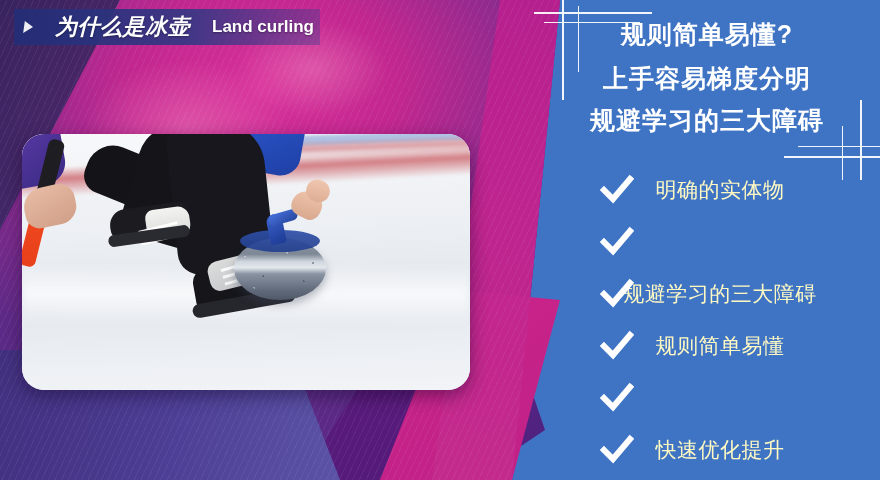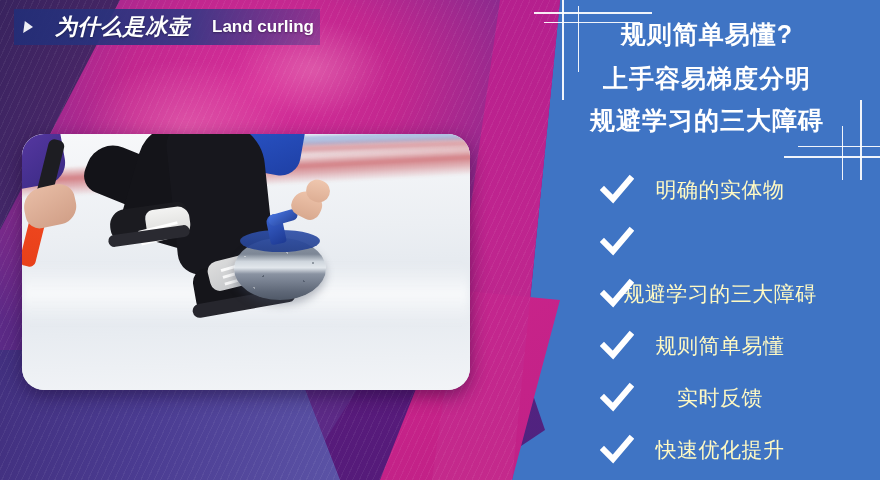--- a/index.html
+++ b/index.html
@@ -550,21 +550,20 @@
       <svg class="ck-icon" viewBox="0 0 34 34">
         <path d="M4 17 L13 26 L30 6" fill="none" stroke="#ffffff" stroke-width="6" stroke-linecap="square" stroke-linejoin="miter"></path>
       </svg>
       <div class="ck-label">规则简单易懂</div>
     </div>
 
     <div class="ck-row">
       <svg class="ck-icon" viewBox="0 0 34 34">
         <path d="M4 17 L13 26 L30 6" fill="none" stroke="#ffffff" stroke-width="6" stroke-linecap="square" stroke-linejoin="miter"></path>
       </svg>
-      <div class="ck-label">实时反馈</div>
     </div>
 
     <div class="ck-row">
       <svg class="ck-icon" viewBox="0 0 34 34">
         <path d="M4 17 L13 26 L30 6" fill="none" stroke="#ffffff" stroke-width="6" stroke-linecap="square" stroke-linejoin="miter"></path>
       </svg>
       <div class="ck-label">快速优化提升</div>
     </div>
 
   </div>

